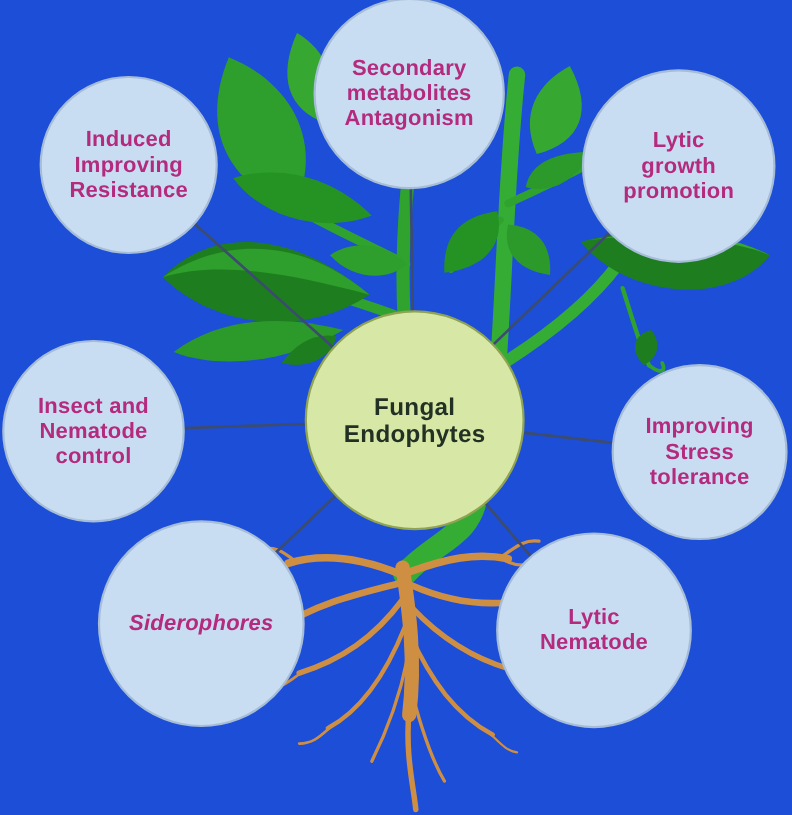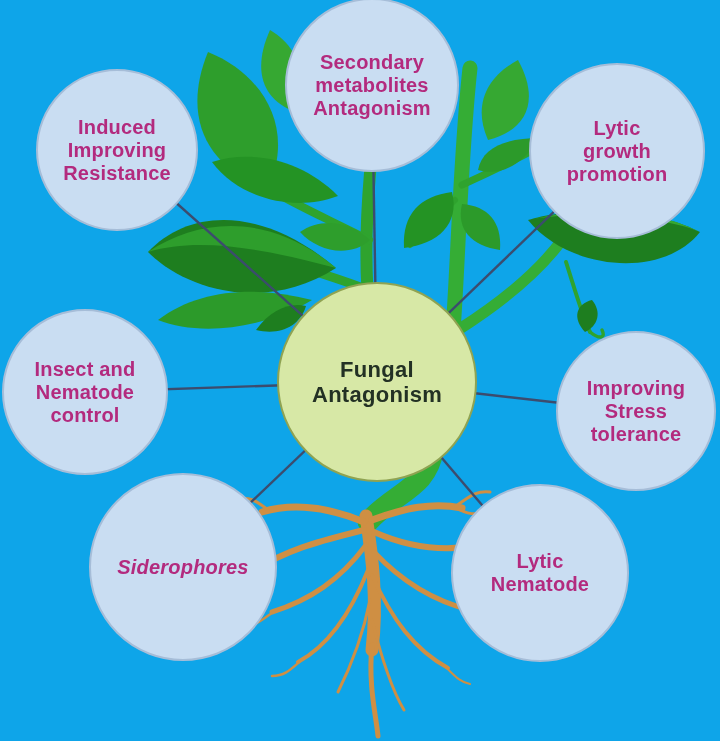--- a/index.html
+++ b/index.html
@@ -1,18 +1,18 @@
 <!DOCTYPE html>
 <html><head>
 <meta charset="utf-8">
 <style>
   html,body{margin:0;padding:0;background:#ffffff;}
   .stage{
     position:relative;width:720px;height:741px;margin:0 auto;
-    background:#0ea5e9;overflow:hidden;
+    background:#1d4ed8;overflow:hidden;
     font-family:"Liberation Sans",sans-serif;
   }
   .stage svg{position:absolute;left:0;top:0;}
   .node{
     position:absolute;border-radius:50%;
     background:#c9ddf2;border:2px solid #a6bdd8;
     display:flex;align-items:center;justify-content:center;
     text-align:center;box-sizing:border-box;
   }
   .node .lbl{
@@ -142,16 +142,16 @@
   </div>
 
   <div class="node n-topleft">
     <span class="lbl">Induced
 Improving
 Resistance</span>
   </div>
 
   <div class="node n-center">
     <span class="lbl">Fungal
-Antagonism</span>
+Endophytes</span>
   </div>
 
 </div>
 
 </body></html>

